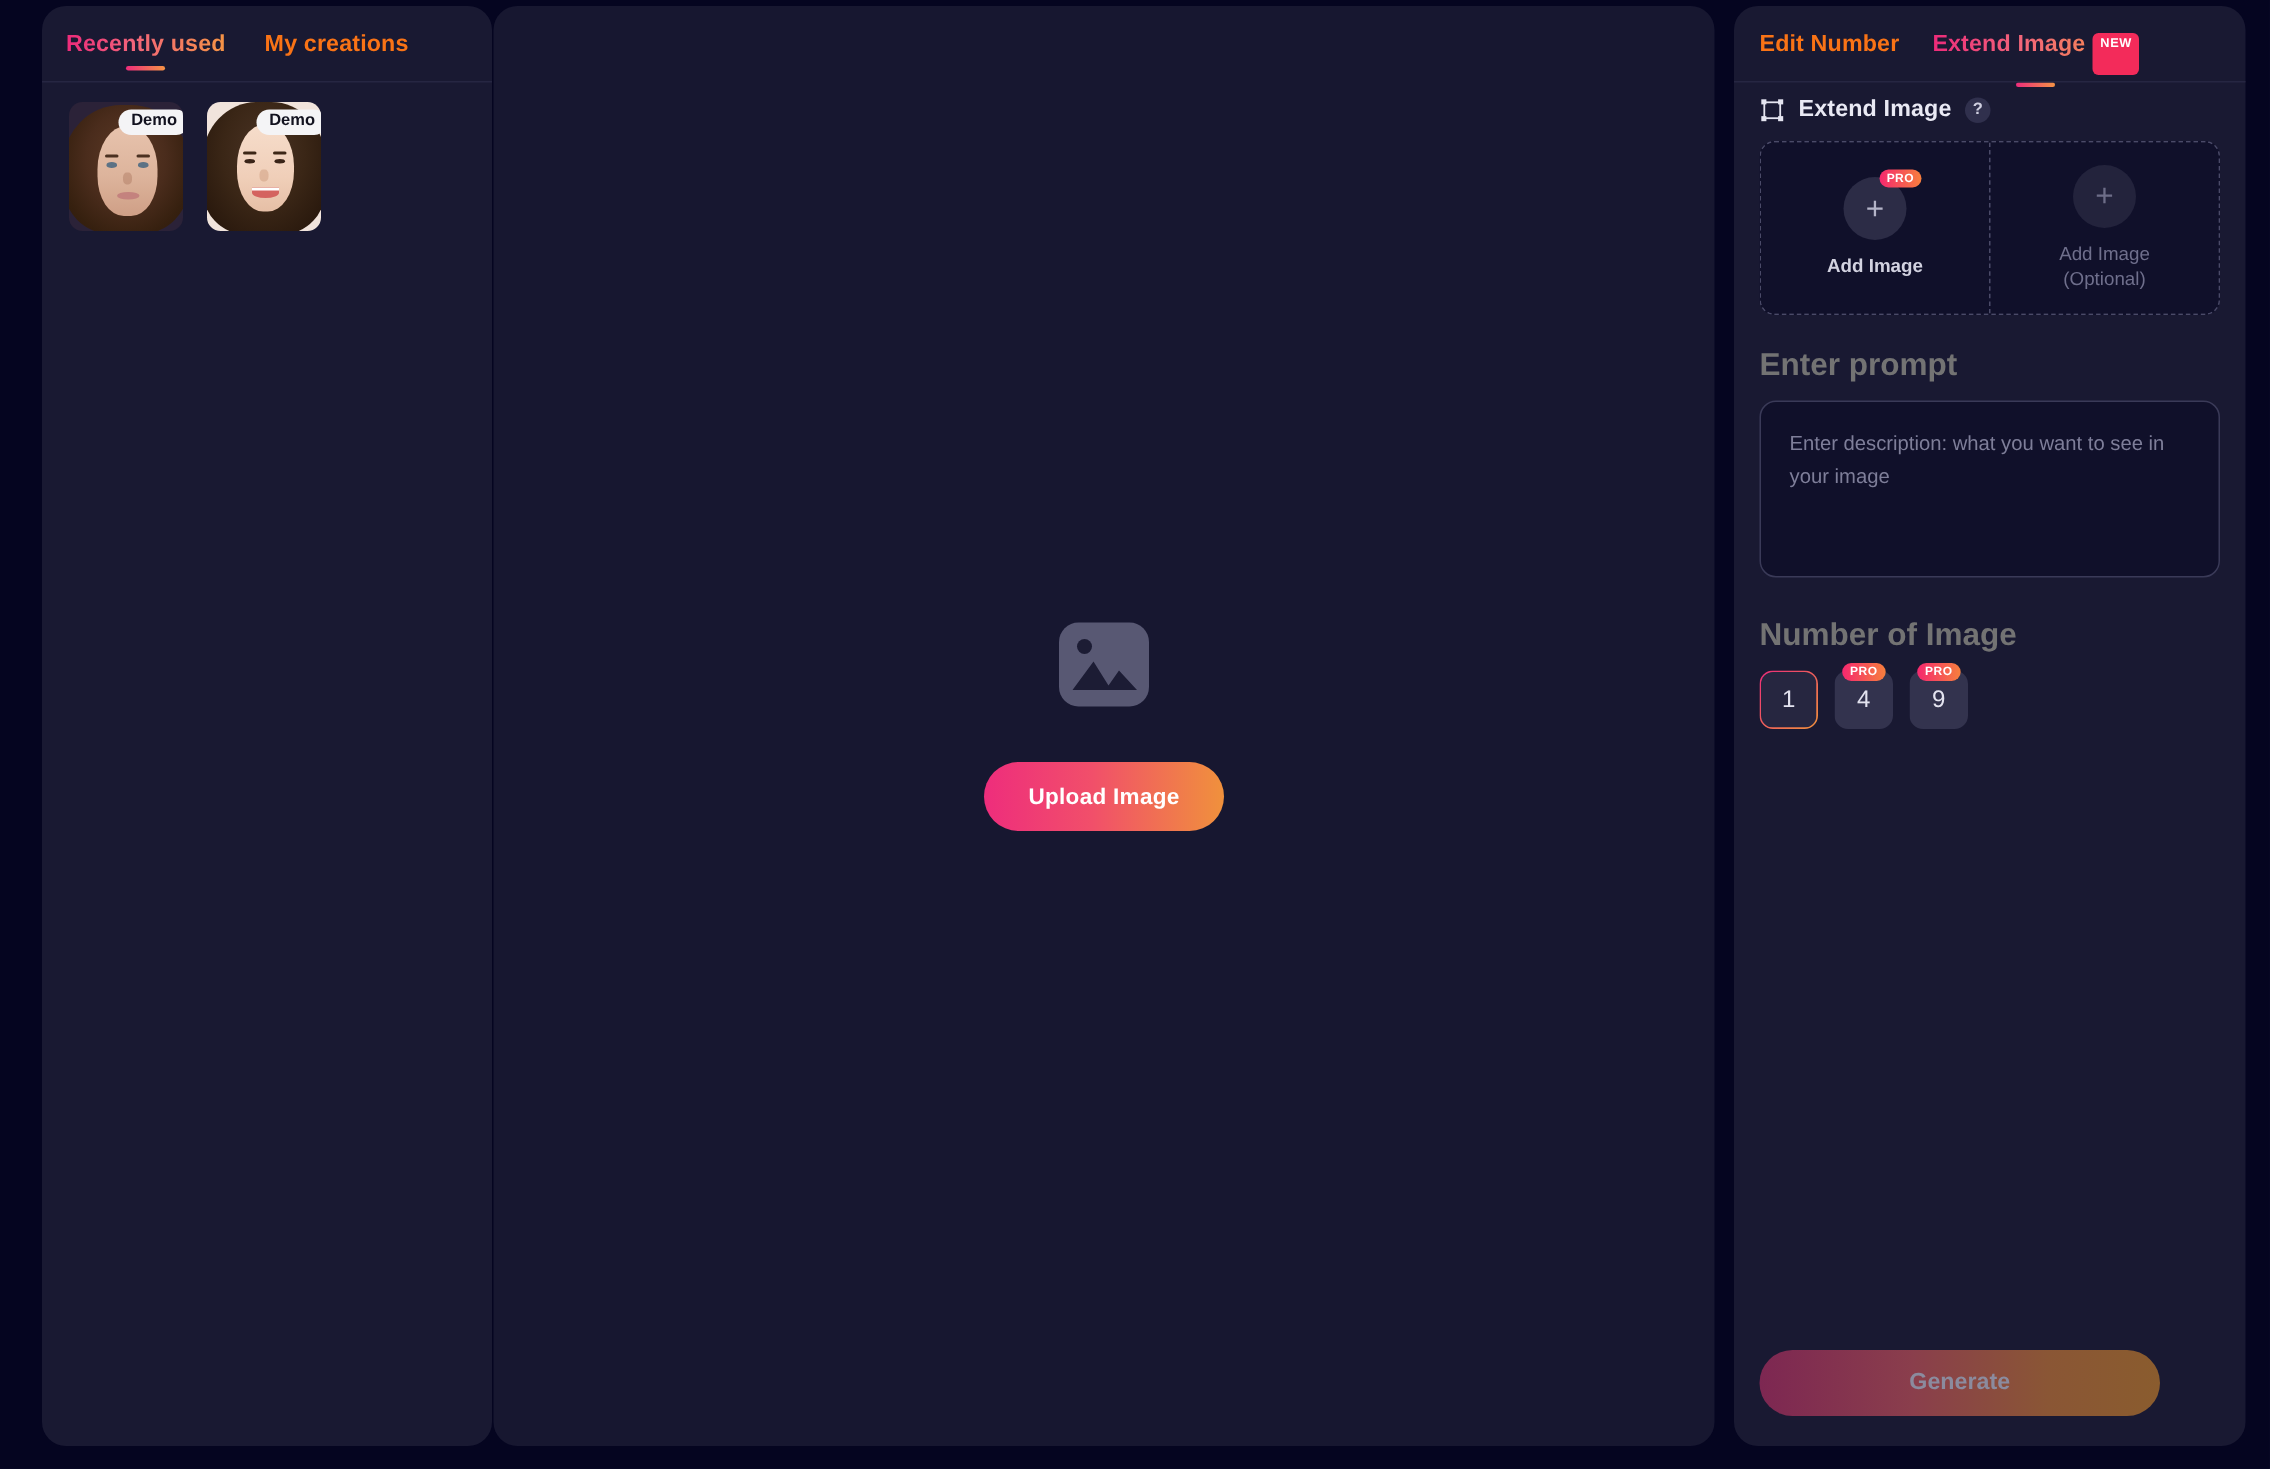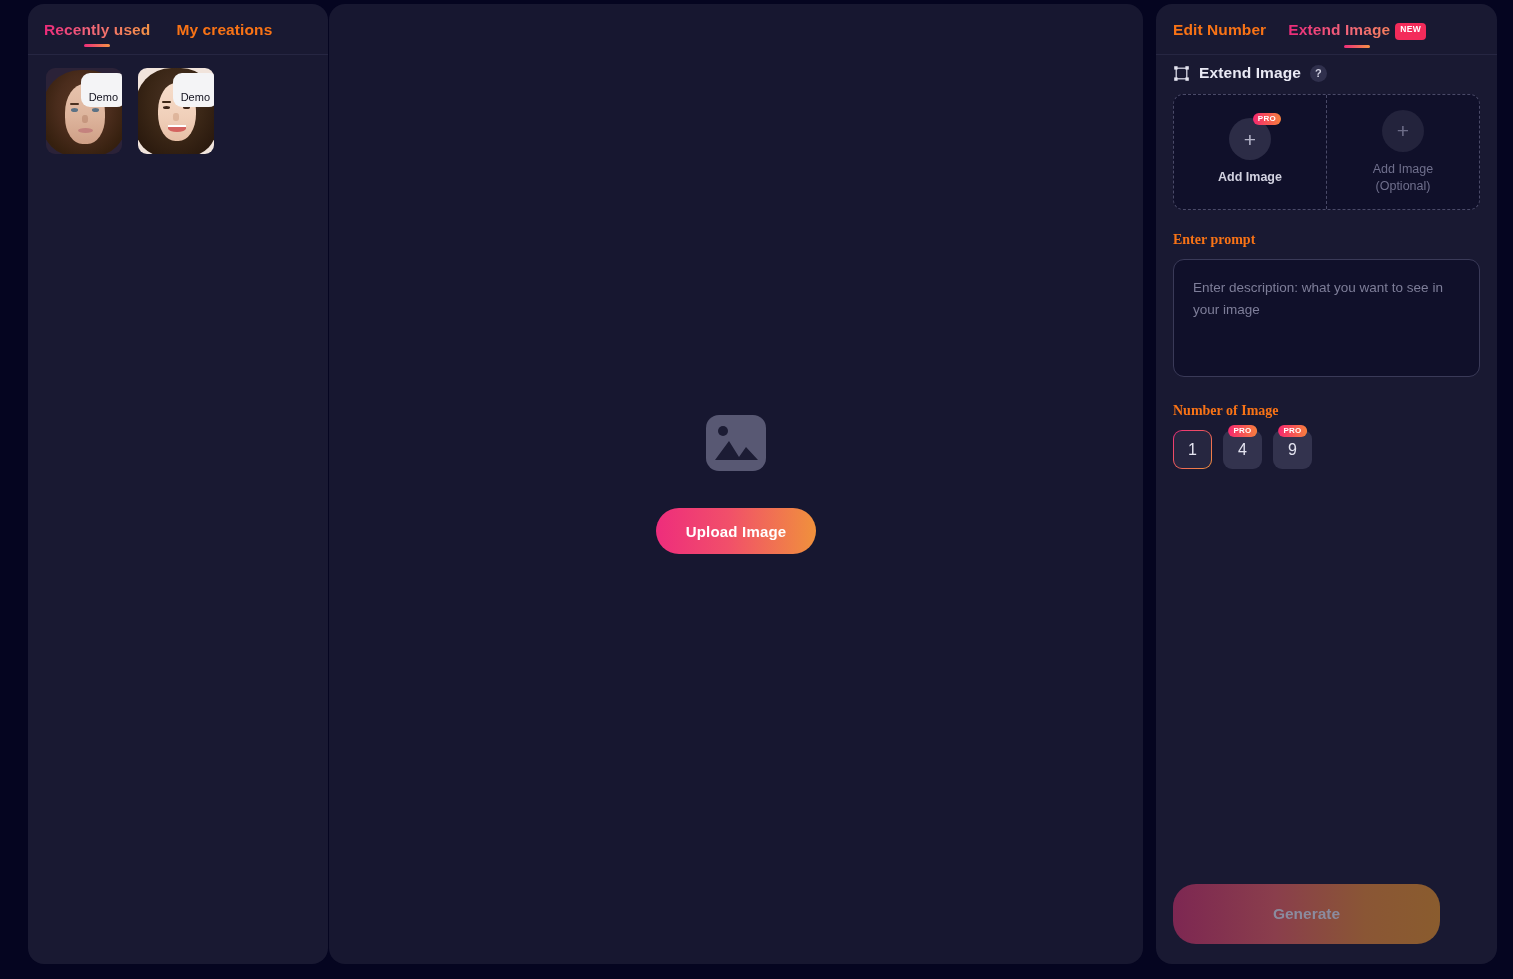--- a/index.html
+++ b/index.html
@@ -80,21 +80,21 @@
 
   .new-badge {
     display: inline-block;
     vertical-align: 3px;
     margin-left: 5px;
     background: #f32b5a;
     color: #ffffff;
     font-size: 8.5px;
     font-weight: bold;
     letter-spacing: .4px;
-    padding: 2px 5px 6px 5px;
+    padding: 2px 5px 17px 5px;
     border-radius: 4px;
     line-height: 1.05;
   }
 
   
   .thumb-grid {
     display: flex;
     gap: 16px;
     padding: 18px 0 0 18px;
   }
@@ -106,22 +106,22 @@
     overflow: hidden;
     cursor: pointer;
   }
   .thumb-badge {
     position: absolute;
     top: 5px;
     right: -4px;
     background: #f4f4f6;
     color: #12121f;
     font-size: 11px;
-    font-weight: normal;
-    padding: 18px 8px 2px 8px;
+    font-weight: bold;
+    padding: 1px 8px 2px 8px;
     border-radius: 9px;
     line-height: 1.25;
     z-index: 3;
   }
   .face { position: absolute; inset: 0; }
 
   
   .faceA { background: #2b2238; }
   .faceA .hair {
     position:absolute; left:-4px; top:2px; width:84px; height:86px;
@@ -309,25 +309,24 @@
     color: #d2d2e0;
     font-size: 12.5px;
     text-align: center;
     line-height: 1.35;
     font-weight: bold;
   }
   .add-label.dim { color: #6f6f8c; font-weight: normal; }
 
   
   .field-label {
-    color: #f97316;
-    font-size: 14px;
+    color: #737373;
+    font-size: 21px;
     font-weight: bold;
     margin: 22px 0 11px 0;
-    font-family: Liberation Serif, serif;
   }
   .prompt-box {
     width: 100%;
     height: 118px;
     background: #10102a;
     border: 1px solid #3a3a58;
     border-radius: 11px;
     resize: none;
     outline: none;
     color: #d7d7e6;
@@ -365,21 +364,21 @@
     right: 50%;
     transform: translateX(50%);
   }
 
   
   .generate-btn {
     position: absolute;
     left: 17px;
     bottom: 20px;
     width: 267px;
-    height: 60px;
+    height: 44px;
     border: none;
     border-radius: 23px;
     cursor: default;
     color: #8b8b9e;
     font-size: 15.5px;
     font-weight: bold;
     background: linear-gradient(90deg, #7d2752 0%, #8a3e4c 38%, #8a5635 72%, #8a5c2e 100%);
     font-family: "Liberation Sans", sans-serif;
   }
 </style>

